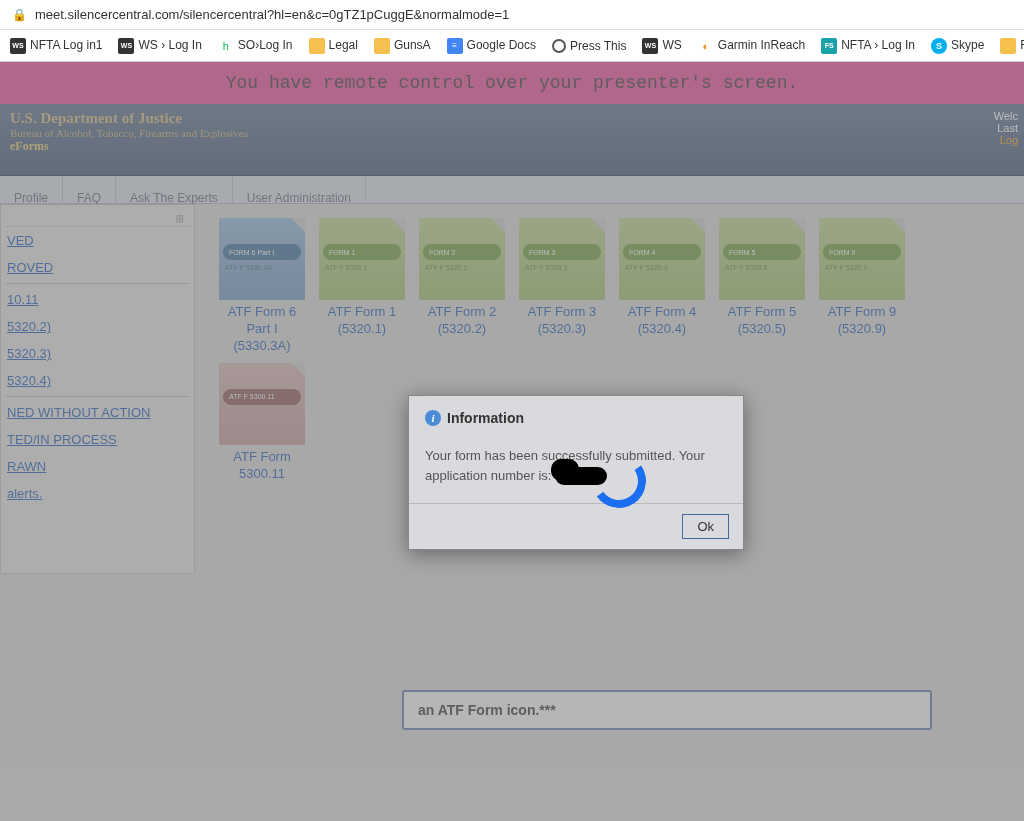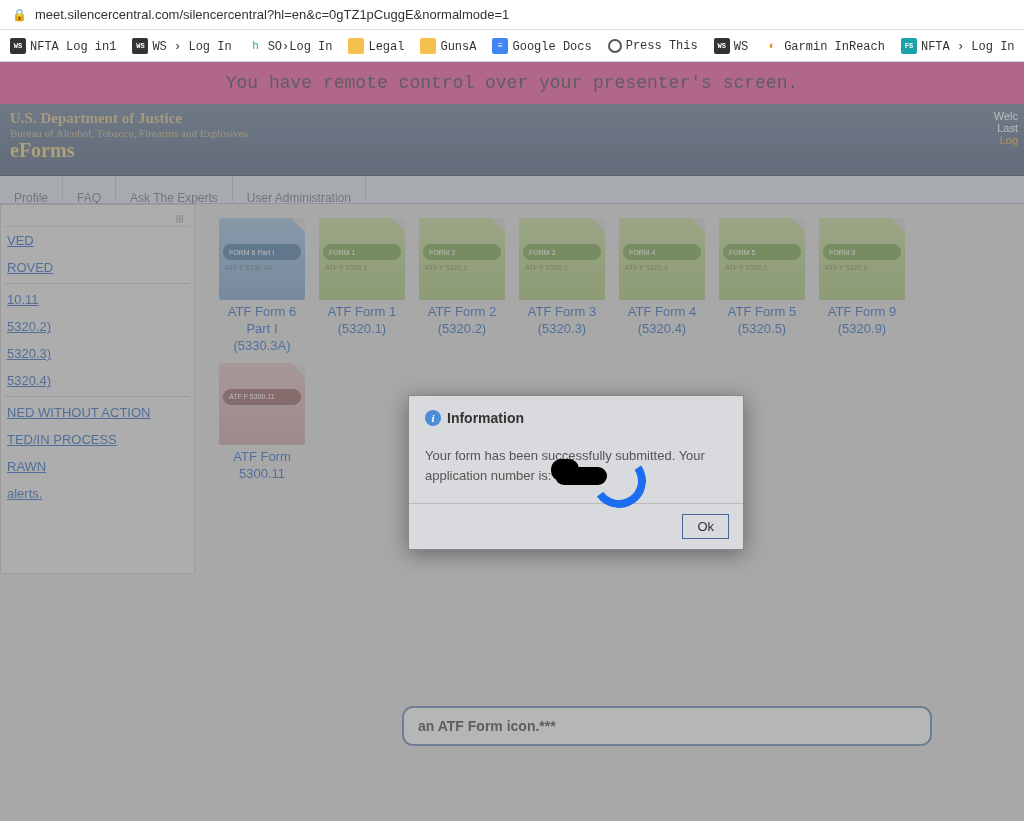--- a/index.html
+++ b/index.html
@@ -37,27 +37,26 @@
       height: 32px;
       display: flex;
       align-items: center;
       padding: 0 6px;
       gap: 8px;
       border-bottom: 1px solid #ccc;
       font-size: 12px;
     }
     .bookmark-item {
       display: flex;
-      align-items: flex-end;
+      align-items: flex-start;
       gap: 4px;
       color: #333;
       white-space: nowrap;
       padding: 2px 4px;
       cursor: pointer;
-      font-family: Liberation Mono, monospace;
     }
     .bookmark-icon {
       width: 16px;
       height: 16px;
       display: inline-flex;
       align-items: center;
       justify-content: center;
       font-size: 11px;
     }
     .bi-folder { background: #f5c04e; border-radius: 2px; }
@@ -85,21 +84,21 @@
     .atf-header {
       background: linear-gradient(to bottom, #5a6f8d, #3f5270);
       color: #ccc;
       padding: 6px 10px 4px;
       position: relative;
       height: 72px;
       border-bottom: 1px solid #2a3850;
     }
     .doj { font-family: Georgia, serif; font-size: 15px; color: #d0b97c; font-weight: bold; }
     .atfline { font-family: Georgia, serif; font-size: 11px; color: #c0ad7a; }
-    .eforms { font-family: Georgia, serif; font-size: 20px; color: #e0c870; font-weight: bold; }
+    .eforms { font-family: Georgia, serif; font-size: 12px; color: #e0c870; font-weight: bold; }
     .header-right {
       position: absolute;
       right: 6px;
       top: 6px;
       text-align: right;
       font-size: 11px;
     }
     .header-right .welcome { color: #fff; }
     .header-right .last { color: #fff; }
     .header-right .logout { color: #f5a623; }
@@ -209,30 +208,30 @@
     .tt-pink .tile-band { background: #8a5454; }
     .tile-label {
       color: #1858b8;
       font-size: 13px;
       line-height: 1.3;
     }
 
     
     .hint-box {
       position: absolute;
-      top: 502px;
+      top: 486px;
       left: 402px;
       width: 530px;
       border: 2px solid #5a7aa8;
       background: #f4f5f7;
       padding: 10px 14px;
       font-size: 14px;
       color: #333;
       font-weight: bold;
-      border-radius: 11px;
+      border-radius: 3px;
     }
 
     
     .dim-overlay {
       position: absolute;
       top: 62px; left: 0; right: 0; bottom: 0;
       background: rgba(130,130,130,0.55);
       pointer-events: none;
     }
 

